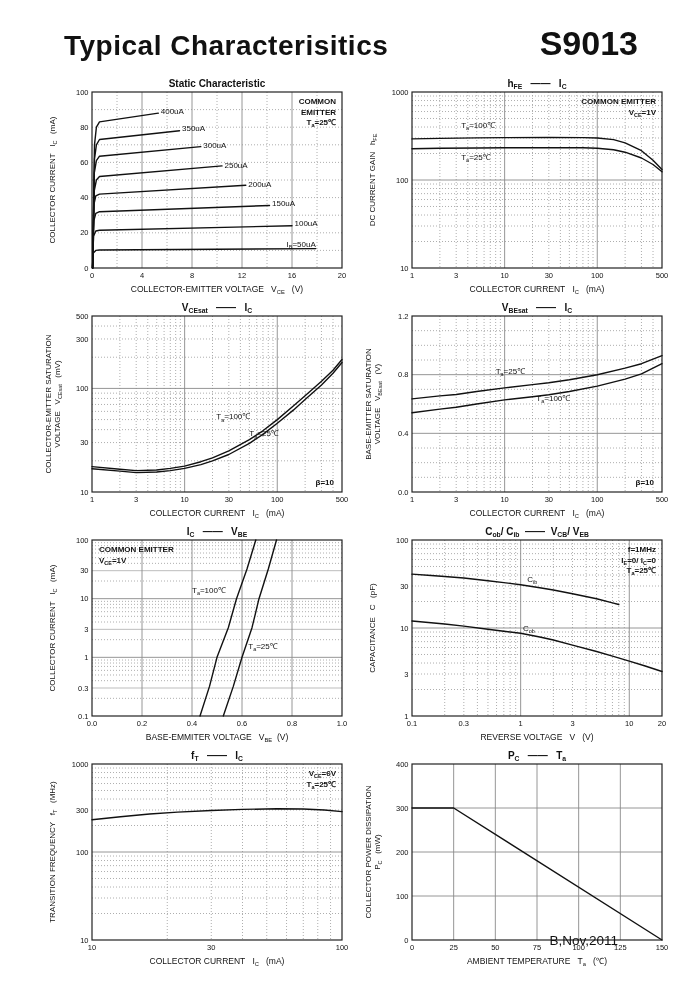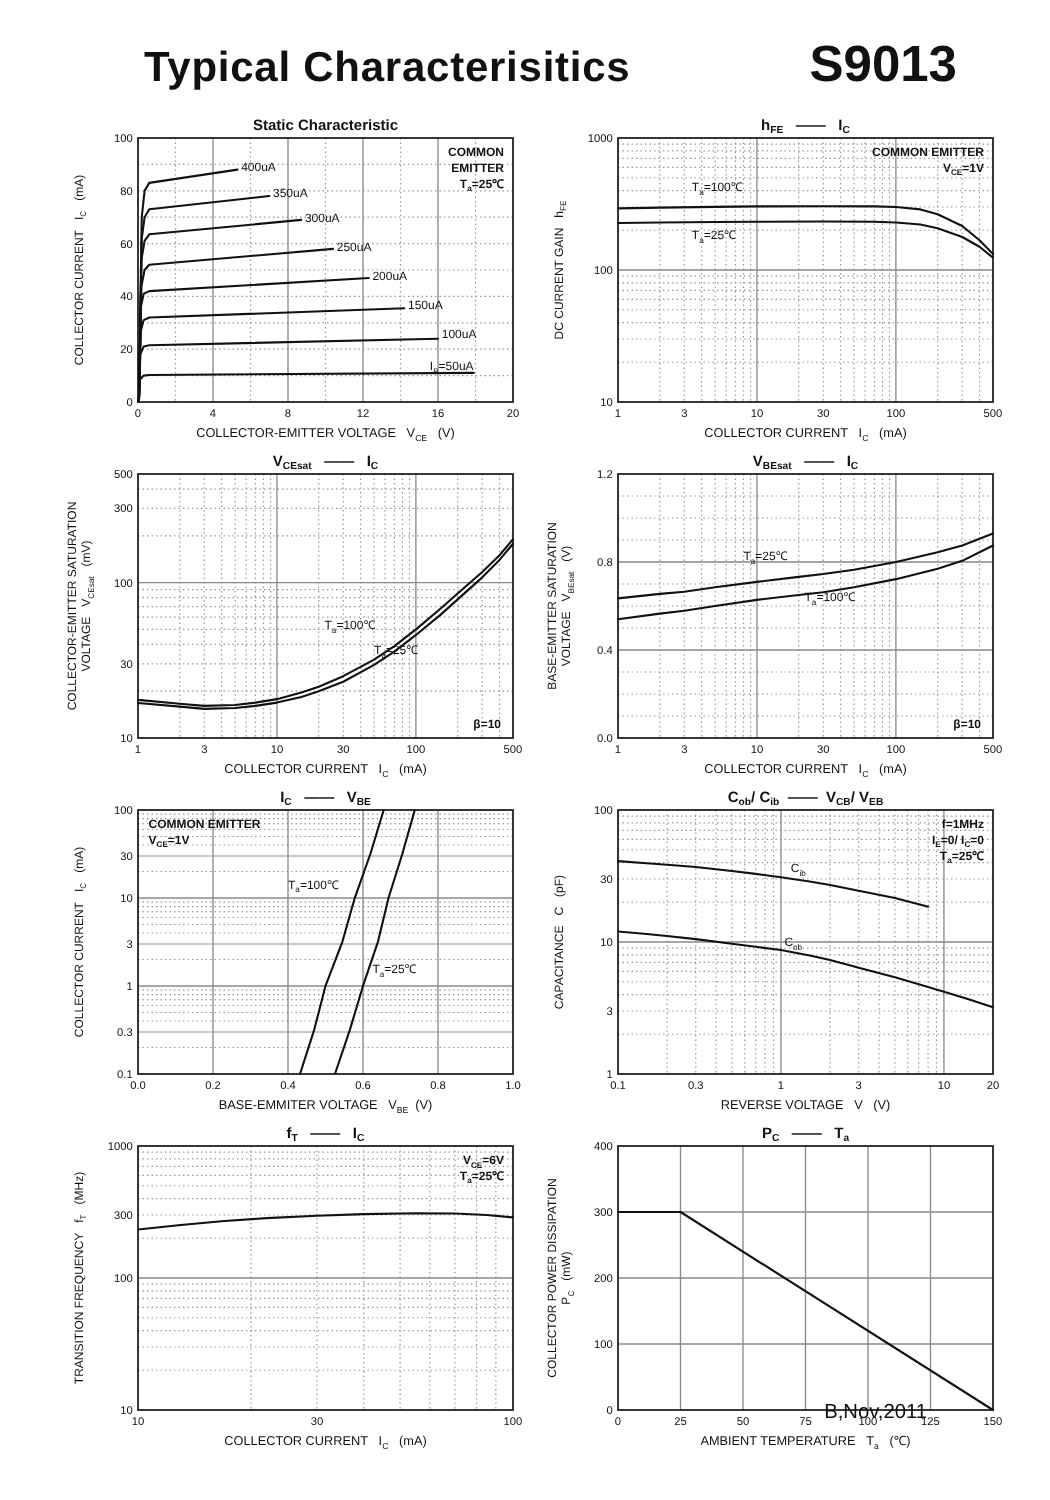--- a/index.html
+++ b/index.html
@@ -1,18 +1,18 @@
 <!DOCTYPE html>
 <html><head>
 <meta charset="utf-8">
 <style>
   html,body{margin:0;padding:0;background:#fff;}
   body{width:700px;height:1000px;overflow:hidden;font-family:"Liberation Sans",sans-serif;color:#111;}
   .header{display:flex;justify-content:space-between;align-items:baseline;padding:24px 62px 0 64px;}
-  .header .title{font-size:28px;font-weight:bold;letter-spacing:0.5px;margin-left:32px;}
+  .header .title{font-size:28px;font-weight:bold;letter-spacing:0.5px;}
   .header .product{font-size:34px;font-weight:bold;}
   #charts-grid{margin:14px 0 0 44px;display:grid;grid-template-columns:312px 312px;grid-column-gap:8px;grid-row-gap:0;}
   .cell{width:312px;height:224px;text-align:center;}
   svg text{font-family:"Liberation Sans",sans-serif;fill:#111;}
   .footer{position:absolute;top:933px;left:0;width:676px;text-align:right;padding-right:58px;box-sizing:border-box;font-size:13.5px;}
 </style>
 </head>
 <body>
 
 <div class="header">

